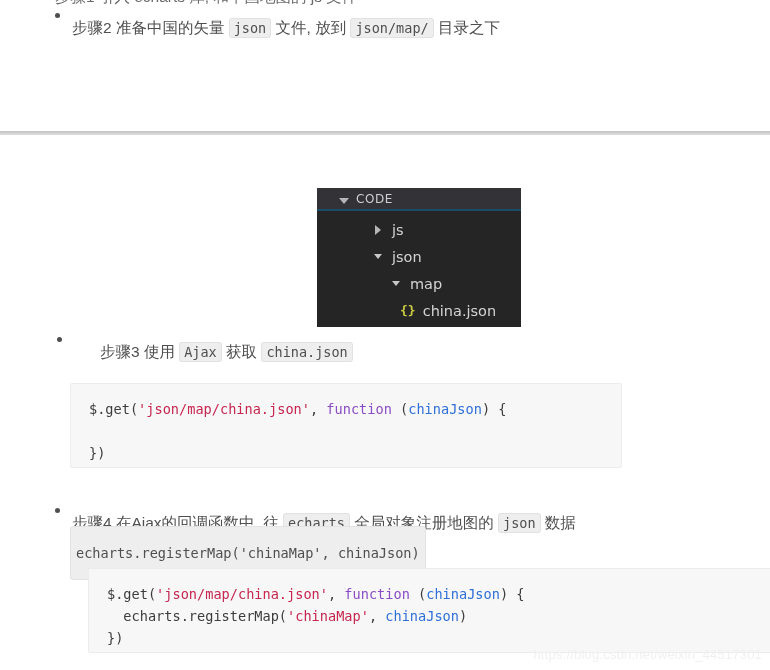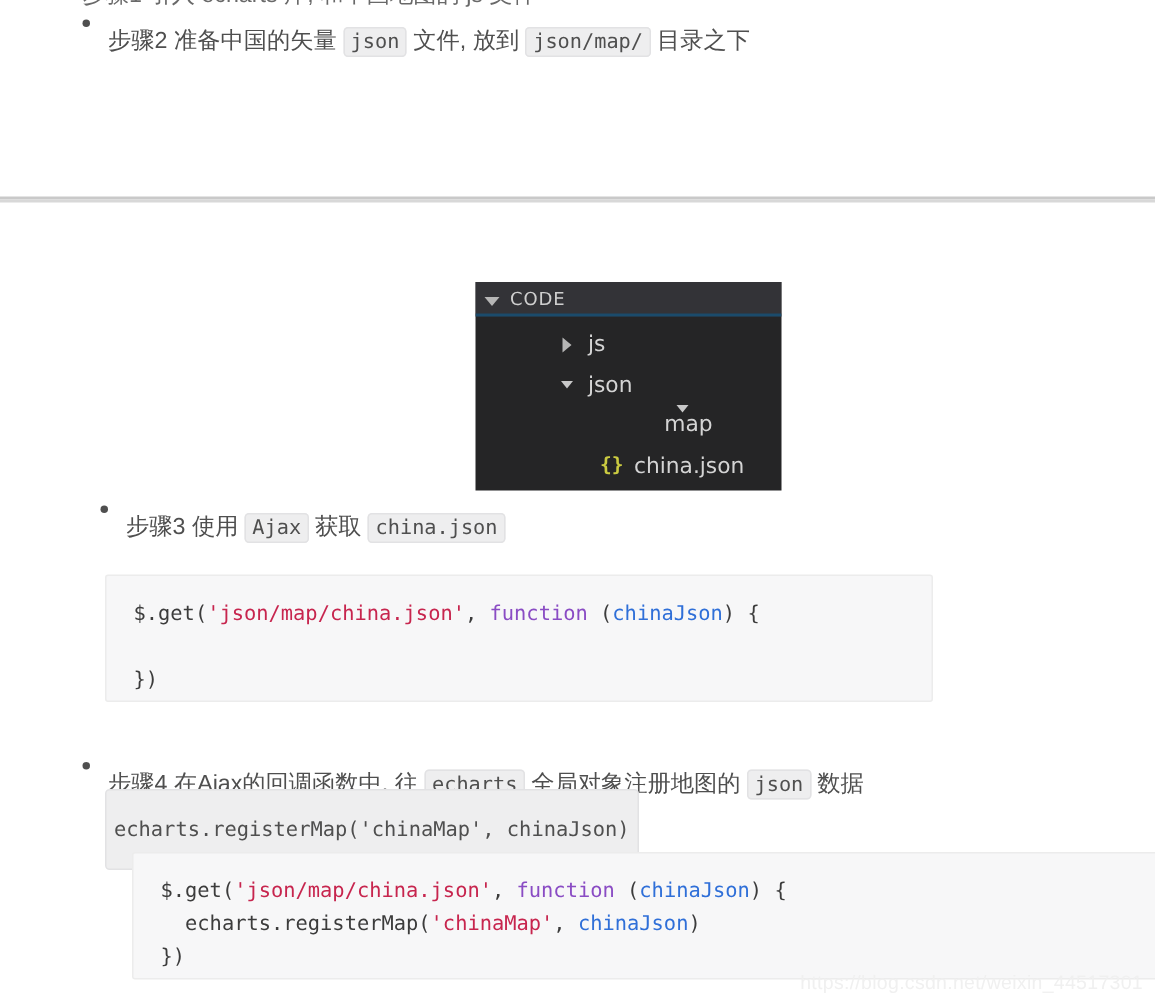--- a/index.html
+++ b/index.html
@@ -85,21 +85,21 @@
     background: #252526;
     font-family: "DejaVu Sans", "Liberation Sans", sans-serif;
     overflow: hidden;
   }
   .explorer-header {
     height: 23px;
     background: #333337;
     border-bottom: 2px solid #1b4b6b;
     display: flex;
     align-items: center;
-    padding-left: 6px;
+    padding-left: 22px;
     box-sizing: border-box;
   }
   .explorer-title {
     color: #cfcfcf;
     font-size: 12px;
     letter-spacing: 0.6px;
     margin-left: 7px;
   }
   .tree { padding-top: 5px; margin-left: 34px; }
   .tree-row {
@@ -223,36 +223,36 @@
       <span class="tree-label">js</span>
     </div>
 
     <div class="tree-row" style="padding-left:20px;">
       <span class="twisty">
         <span class="tri tri-sm-down"></span>
       </span>
       <span class="tree-label">json</span>
     </div>
 
-    <div class="tree-row" style="padding-left:38px;flex-direction:column;">
+    <div class="tree-row" style="padding-left:38px;">
       <span class="twisty">
         <span class="tri tri-sm-down"></span>
       </span>
       <span class="tree-label">map</span>
     </div>
 
     <div class="tree-row" style="padding-left:49px;">
       <span class="json-braces">{}</span>
       <span>china.json</span>
     </div>
 
   </div>
 </div>
 
-<div class="bullet-item" style="left:67px; top:341px;">
+<div class="bullet-item" style="left:57px; top:341px;gap:26px;">
   <span class="bullet-dot"></span>
   <span class="bullet-text">
     <span>步骤3 使用 </span><code class="inline">Ajax</code><span> 获取 </span><code class="inline">china.json</code>
   </span>
 </div>
 
 <div class="codeblock" style="left:70px; top:383px; width:552px; height:85px;"><span class="tok-plain">$.get(</span><span class="tok-str">'json/map/china.json'</span><span class="tok-plain">, </span><span class="tok-kw">function</span><span class="tok-plain"> (</span><span class="tok-param">chinaJson</span><span class="tok-plain">) {</span>
 <span></span>
 <span class="tok-plain">})</span></div>
 

